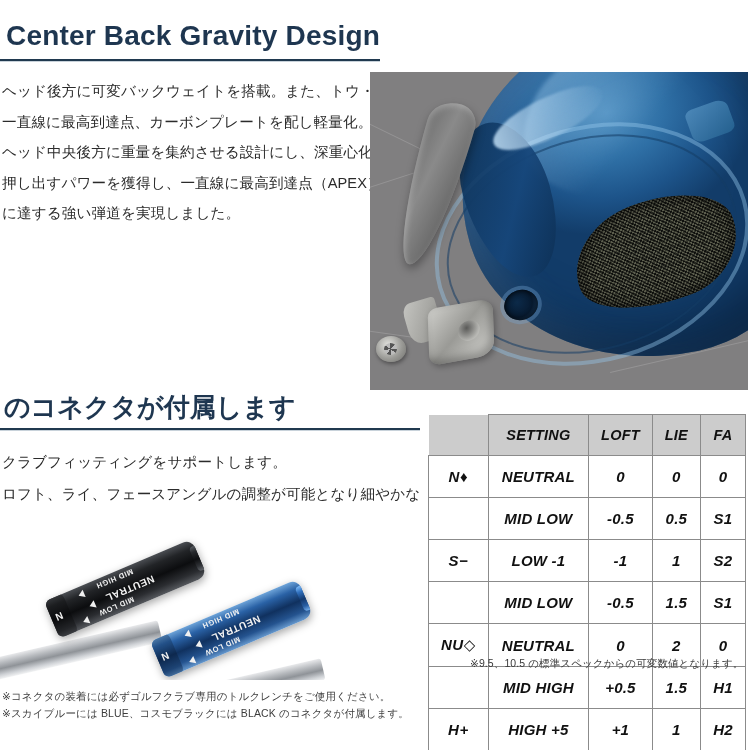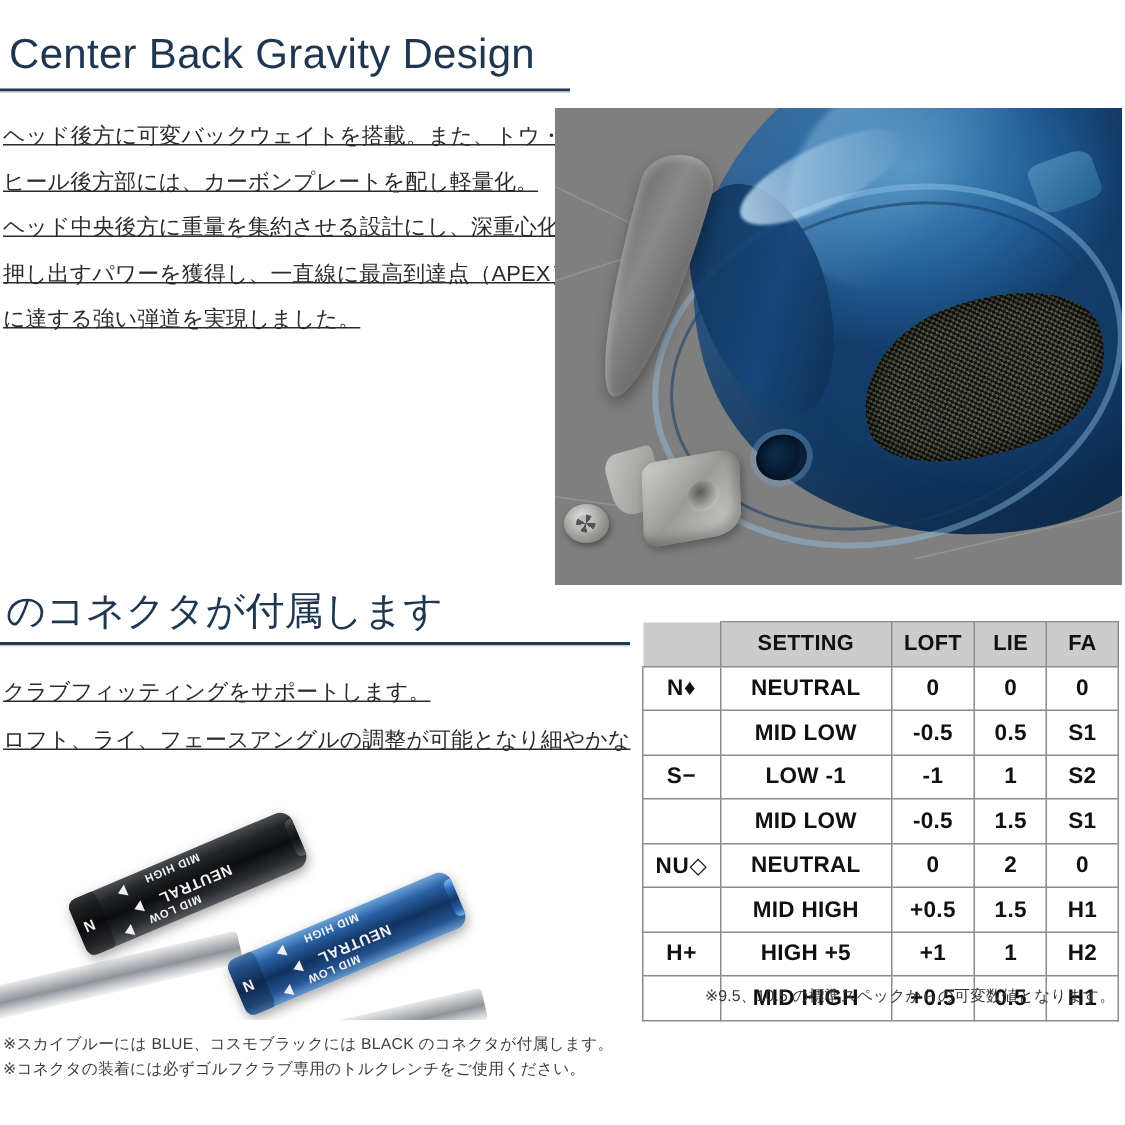--- a/index.html
+++ b/index.html
@@ -9,21 +9,21 @@
     font-family: "Liberation Sans", "DejaVu Sans", sans-serif;
     overflow: hidden;
   }
   .page { position: relative; width: 750px; height: 750px; background:#fff; }
 
   
   .section-heading {
     position: absolute;
     color: #1e3650;
     font-size: 27px;
-    font-weight: 400;
+    font-weight: 700;
     letter-spacing: 0.2px;
     white-space: nowrap;
   }
   .heading-rule {
     position: absolute;
     height: 2px;
     background: #20394f;
   }
   .heading-rule::after{
     content:"";
@@ -36,21 +36,20 @@
   #rule2 { left: 0px; top: 428px; width: 420px; }
 
   
   .body-copy {
     position: absolute;
     color: #2b2b2b;
     font-size: 14.6px;
     line-height: 30.5px;
     letter-spacing: 0.1px;
     white-space: nowrap;
-    text-decoration: underline;
   }
   #copy1 { left: 2px; top: 76px; }
   #copy2 { left: 2px; top: 446px; line-height: 32px; }
 
   
   .render-frame {
     position: absolute;
     left: 370px; top: 72px;
     width: 378px; height: 318px;
     background: #807f80;
@@ -292,21 +291,22 @@
     border-collapse: collapse;
     font-size: 15px;
     color: #111;
   }
   .spec-table th, .spec-table td {
     border: 1px solid #8b8b8b;
     text-align: center;
     height: 29.5px;
     font-weight: 700;
     letter-spacing: .2px;
-    padding: 1px;
+    padding: 12px;
+    font-style: italic;
   }
   .spec-table thead th { background: #cccccc; font-size: 14.5px; }
   .spec-table thead th.blank { border-left: none; border-top: none; background: #cccccc; }
   .col-key  { width: 52px; }
   .col-set  { width: 114px; }
   .col-loft { width: 56px; }
   .col-lie  { width: 48px; }
   .col-fa   { width: 48px; }
   .spec-table td.key { font-size: 15px; letter-spacing: .5px; }
   .spec-table td.val { font-weight: 700; font-size: 15px; }
@@ -334,21 +334,21 @@
 </head>
 <body>
 
 <div class="page">
 
   <div class="section-heading" id="heading1">Center Back Gravity Design</div>
   <div class="heading-rule" id="rule1"></div>
 
   <div class="body-copy" id="copy1">
     <div>ヘッド後方に可変バックウェイトを搭載。また、トウ・</div>
-    <div>ヒール後方部には、カーボンプレートを配し軽量化。</div>
+    <div>一直線に最高到達点、カーボンプレートを配し軽量化。</div>
     <div>ヘッド中央後方に重量を集約させる設計にし、深重心化</div>
     <div>押し出すパワーを獲得し、一直線に最高到達点（APEX）</div>
     <div>に達する強い弾道を実現しました。</div>
   </div>
 
   <div class="render-frame">
     <div class="bg-line bl1"></div>
     <div class="bg-line bl2"></div>
     <div class="bg-line bl3"></div>
     <div class="bg-line bl4"></div>
@@ -472,17 +472,17 @@
         <td class="val">+0.5</td>
         <td class="val">0.5</td>
         <td class="val">H1</td>
       </tr>
     </tbody>
   </table>
 
   <div class="table-note">※9.5、10.5 の標準スペックからの可変数値となります。</div>
 
   <div class="footnotes">
+    <div>※コネクタの装着には必ずゴルフクラブ専用のトルクレンチをご使用ください。</div>
     <div>※スカイブルーには BLUE、コスモブラックには BLACK のコネクタが付属します。</div>
-    <div>※コネクタの装着には必ずゴルフクラブ専用のトルクレンチをご使用ください。</div>
   </div>
 
 </div>
 
 </body></html>

